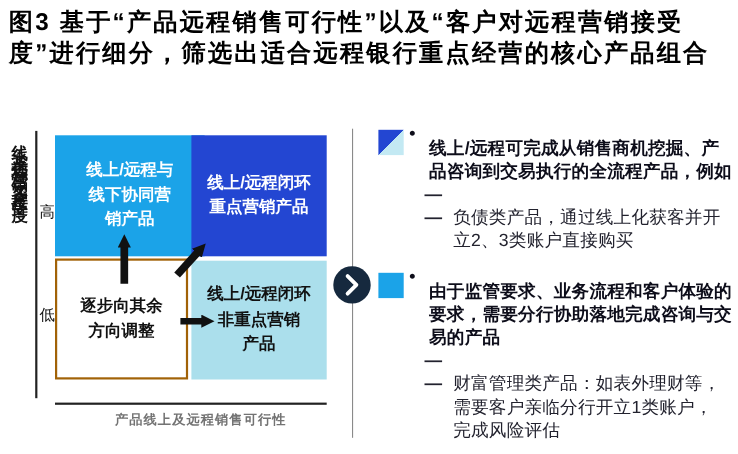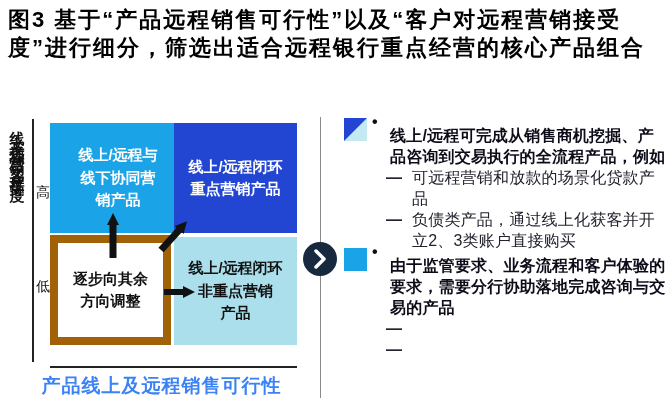--- a/index.html
+++ b/index.html
@@ -58,21 +58,21 @@
     justify-content: center;
     text-align: center;
     white-space: pre-line;
     font-weight: bold;
     font-size: 15px;
     line-height: 1.5;
   }
   .quad.tl { left: 50px;  top: 123px; width: 136px; height: 110px; background: #1BA3E8; color: #fff; }
   .quad.tr { left: 174px; top: 123px; width: 123px; height: 110px; background: #2346D2; color: #fff; }
   .quad.bl { left: 50px;  top: 235px; width: 121px; height: 110px; background: #ffffff; color: #111;
-             border: 8px solid #a16207; }
+             border: 2px solid #a16207; }
   .quad.br { left: 174px; top: 237px; width: 123px; height: 108px; background: #ABDFEC; color: #111; }
 
   .arrows-overlay {
     position: absolute; left: 0; top: 0;
     width: 671px; height: 413px;
     pointer-events: none;
   }
 
   .x-tick {
     position: absolute;
@@ -84,27 +84,27 @@
   .x-tick.left  { left: 50px;  width: 121px; }
   .x-tick.right { left: 174px; width: 123px; }
   .x-axis-line {
     position: absolute;
     left: 50px; top: 366px;
     width: 247px; height: 2px;
     background: #222;
   }
   .x-axis-title {
     position: absolute;
-    left: 28px; top: 373px;
+    left: 49px; top: 373px;
     width: 267px;
     text-align: center;
-    font-size: 19px;
+    font-size: 12px;
     font-weight: bold;
     letter-spacing: 1px;
-    color: #3b82f6;
+    color: #737373;
   }
 
   
   .divider-line {
     position: absolute;
     left: 320px; top: 117px;
     width: 1px; height: 281px;
     background: #8a8a8a;
   }
   .chevron-circle {
@@ -196,35 +196,35 @@
   </div>
 
   <div class="legend-icon split"></div>
   <div class="bullet-group g1">
     <div class="bullet-main">
       <span class="dot">•</span>
       <span class="txt">线上/远程可完成从销售商机挖掘、产品咨询到交易执行的全流程产品，例如</span>
     </div>
     <div class="sub-item">
       <span class="dash">—</span>
-      <span class="txt">可远程营销和放款的场景化贷款产品</span>
     </div>
     <div class="sub-item">
       <span class="dash">—</span>
       <span class="txt">负债类产品，通过线上化获客并开立2、3类账户直接购买</span>
     </div>
   </div>
 
   <div class="legend-icon solid"></div>
   <div class="bullet-group g2">
     <div class="bullet-main">
       <span class="dot">•</span>
       <span class="txt">由于监管要求、业务流程和客户体验的要求，需要分行协助落地完成咨询与交易的产品</span>
     </div>
     <div class="sub-item">
       <span class="dash">—</span>
     </div>
     <div class="sub-item">
       <span class="dash">—</span>
+      <span class="txt">财富管理类产品：如表外理财等，需要客户亲临分行开立1类账户，完成风险评估</span>
     </div>
   </div>
 
 </div>
 
 </body></html>

